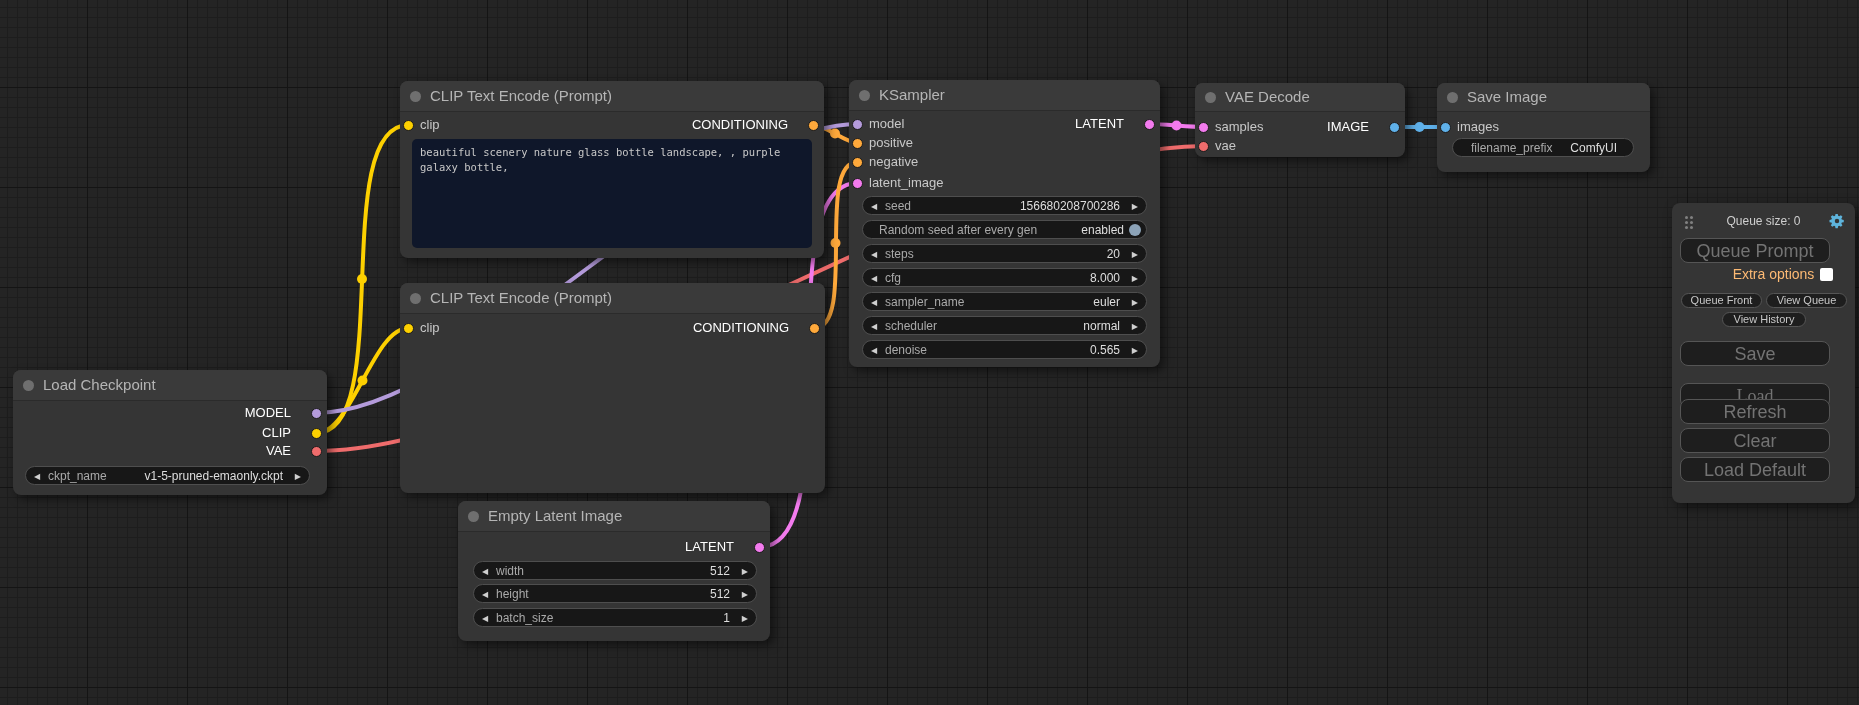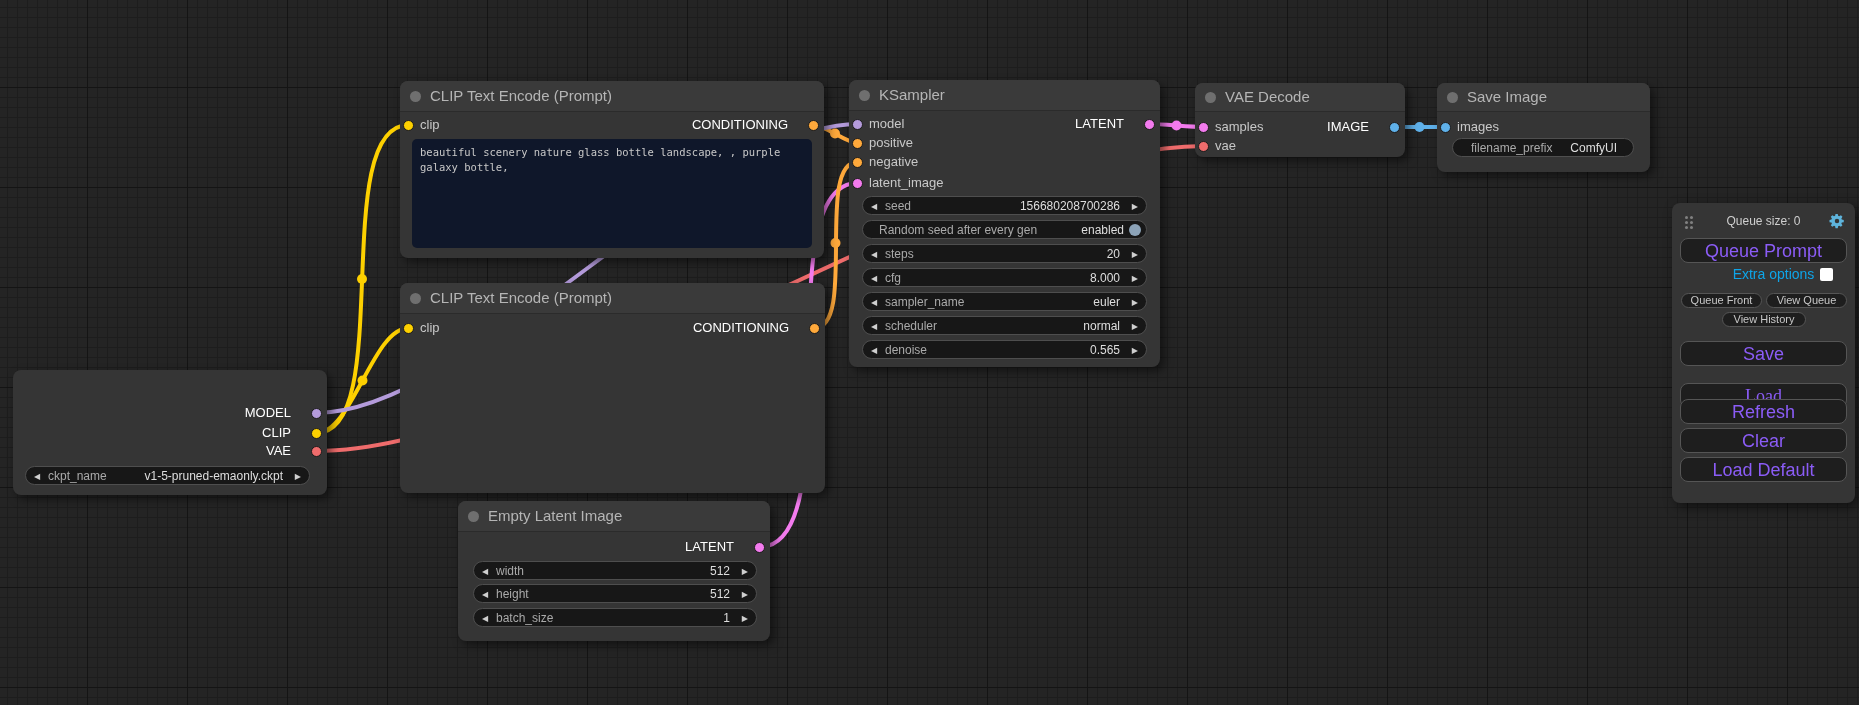--- a/index.html
+++ b/index.html
@@ -70,26 +70,26 @@
     position:absolute;left:1672px;top:203px;width:183px;height:300px;z-index:5;
     background:#353535;border-radius:8px;box-shadow:4px 4px 12px rgba(0,0,0,.55);
     color:#ccc;
   }
   .qp-header{position:absolute;left:0;right:0;top:8px;height:20px;}
   .qp-size{position:absolute;left:0;right:0;text-align:center;font-size:12px;color:#cfcfcf;line-height:20px;}
   .drag-handle{position:absolute;left:13px;top:5px;width:3px;height:3px;background:#808080;border-radius:50%;
     box-shadow:0 5px #808080,0 10px #808080,5px 0 #808080,5px 5px #808080,5px 10px #808080;}
   .gear{position:absolute;right:9px;top:1px;width:18px;height:18px;}
   .qp-btn{
-    position:absolute;left:8px;width:167px;height:25px;background:#1e1e1e;
-    border:1px solid #555;border-radius:8px;color:#8b5cf6;font-size:18px;
+    position:absolute;left:8px;width:150px;height:25px;background:#1e1e1e;
+    border:1px solid #555;border-radius:8px;color:#737373;font-size:18px;
     text-align:center;line-height:24px;box-sizing:border-box;cursor:pointer;
   }
   .qp-btn.small{height:15px;border-radius:8px;font-size:11px;line-height:13px;color:#c8c8c8;}
-  .extra-row{position:absolute;left:0;right:0;top:63px;height:16px;text-align:center;font-size:14px;color:#0ea5e9;padding-left:39px;}
+  .extra-row{position:absolute;left:0;right:0;top:63px;height:16px;text-align:center;font-size:14px;color:#fdba74;padding-left:39px;}
   .extra-row .chk{display:inline-block;vertical-align:-2px;width:13px;height:13px;background:#fff;border-radius:2px;margin-left:6px;}
 </style>
 </head>
 <body>
 
 <div id="canvas">
 
   <svg id="wires" width="1859" height="705">
     <path d="M316.5,451 C551,451 969,146 1203.5,146" fill="none" stroke-width="4" stroke-linecap="round" stroke="#ef6c6c"></path>
     <path d="M759.5,547 C853,547 764,183 857.5,183" fill="none" stroke-width="4" stroke-linecap="round" stroke="#f37bee"></path>
@@ -102,20 +102,24 @@
     <path d="M1394.5,127 C1407,127 1432,127 1445.5,127" fill="none" stroke-width="4" stroke-linecap="round" stroke="#5fb1ea"></path>
     <circle cx="362" cy="279" r="5" fill="#fdd000"></circle>
     <circle cx="362.5" cy="380.5" r="5" fill="#fdd000"></circle>
     <circle cx="835" cy="133.5" r="5" fill="#ffa93b"></circle>
     <circle cx="835.5" cy="243" r="5" fill="#ffa93b"></circle>
     <circle cx="1176.5" cy="125.5" r="5" fill="#f37bee"></circle>
     <circle cx="1419.5" cy="127" r="5" fill="#5fb1ea"></circle>
   </svg>
 
   <div class="node" style="left:13px;top:370px;width:314px;height:125px;">
+    <div class="node-title">
+      <span class="title-dot"></span>
+      <span>Load Checkpoint</span>
+    </div>
     <div class="row" style="top:34px;">
       <span class="out-label">MODEL</span>
       <span class="dot out c-model"></span>
     </div>
     <div class="row" style="top:54px;">
       <span class="out-label">CLIP</span>
       <span class="dot out c-clip"></span>
     </div>
     <div class="row" style="top:72px;">
       <span class="out-label">VAE</span>

